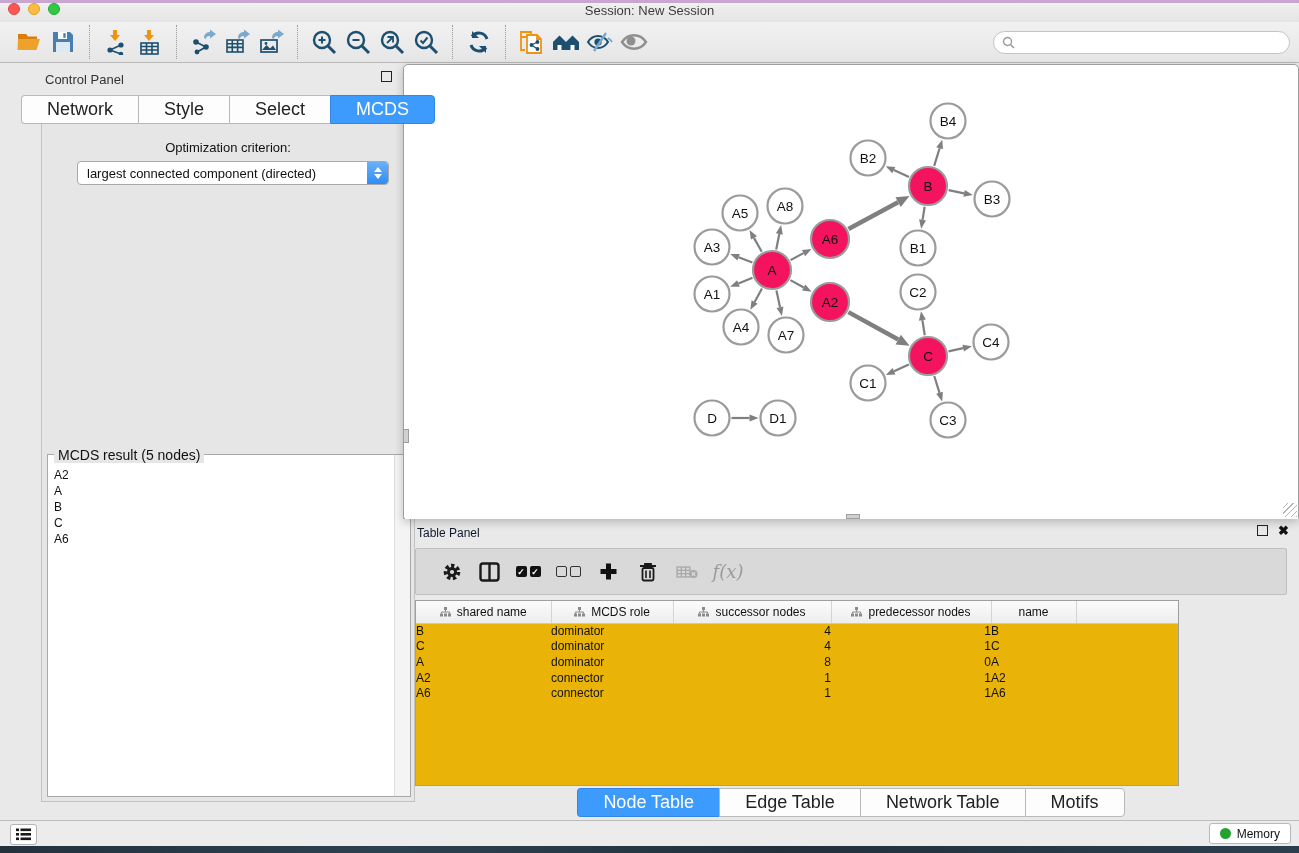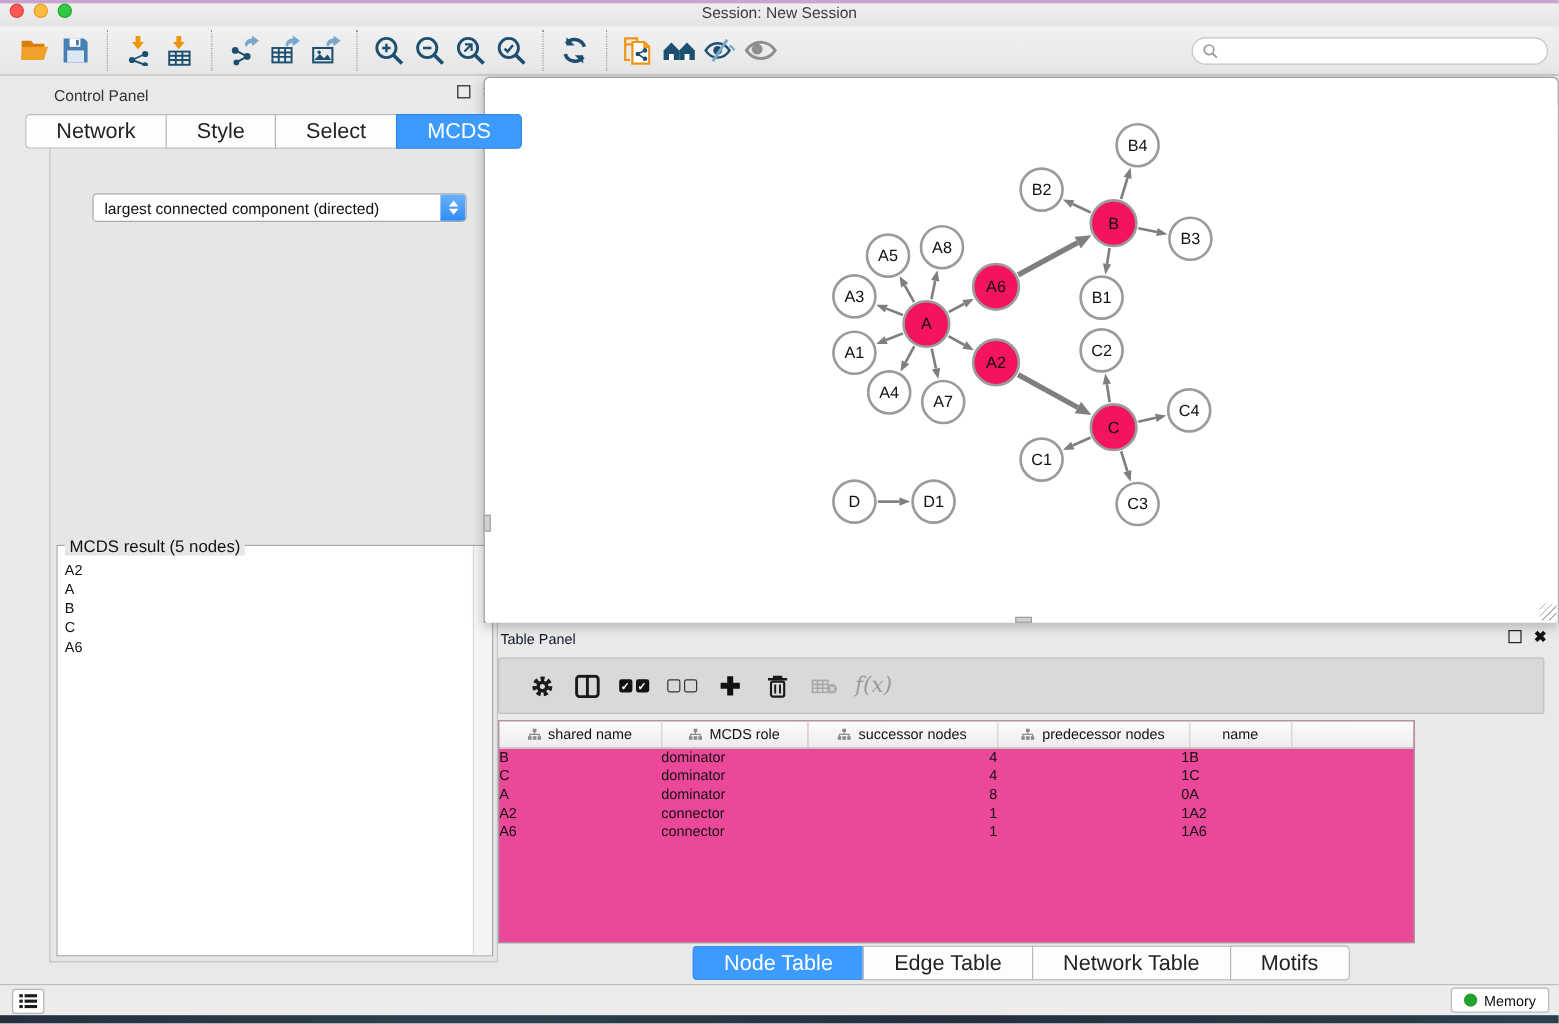--- a/index.html
+++ b/index.html
@@ -87,21 +87,21 @@
   .tp-title { margin-left:14px; font-size:12px; color:#0f172a; }
   .tp-toolbar { position:absolute; left:12px; top:29px; width:872px; height:47px;
     background:#d9d9d9; border:1px solid #c0c0c0; border-radius:2px;
     display:flex; align-items:center; padding-left:18px; gap:0; }
   .tpi { height:32px; display:flex; align-items:center; justify-content:center; }
   .cb { width:11px; height:11px; border-radius:2px; display:inline-flex; align-items:center; justify-content:center; }
   .cb.checked { background:#111; color:#fff; font-size:9px; font-weight:bold; }
   .cb.unchecked { background:transparent; border:1.6px solid #333; }
   .fx { font-family:"DejaVu Serif", serif; font-style:italic; font-size:18px; color:#9a9a9a; }
   .tp-table { position:absolute; left:12px; top:81px; width:764px; height:186px;
-    background:#ec4899; border:1px solid #9e9e9e; overflow:hidden; }
+    background:#eab308; border:1px solid #9e9e9e; overflow:hidden; }
   table.grid { border-collapse:collapse; width:100%; table-layout:fixed; }
   table.grid th { height:22px; background:linear-gradient(#fbfbfb,#ededed);
     border-bottom:1px solid #c9c9c9; border-right:1px solid #d4d4d4;
     font-size:12px; font-weight:normal; color:#111; }
   table.grid th.filler { border-right:none; }
   .th-inner { display:flex; align-items:center; justify-content:center; gap:6px; }
   table.grid td { font-size:12px; color:#111; height:15.6px; padding:0; white-space:nowrap; overflow:hidden; }
   td.c-left { padding-left:10px; text-align:left; }
   td.c-right18 { padding-right:18px; text-align:right; }
   td.c-right14 { padding-right:14px; text-align:right; }
@@ -287,20 +287,21 @@
       <span class="float-glyph"></span>
       <span class="close-glyph">✖</span>
     </div>
     <div class="cp-tabs">
       <span class="tab">Network</span>
       <span class="tab">Style</span>
       <span class="tab">Select</span>
       <span class="tab active">MCDS</span>
     </div>
     <div class="cp-body">
+      <div class="opt-label">Optimization criterion:</div>
       <div class="select">
         <span class="select-value">largest connected component (directed)</span>
         <span class="select-stepper">
           <span class="chev-up"></span>
             <span class="chev-dn"></span>
         </span>
       </div>
       <div class="result-box">
         <span class="result-legend">MCDS result (5 nodes)</span>
         <div class="result-list">

